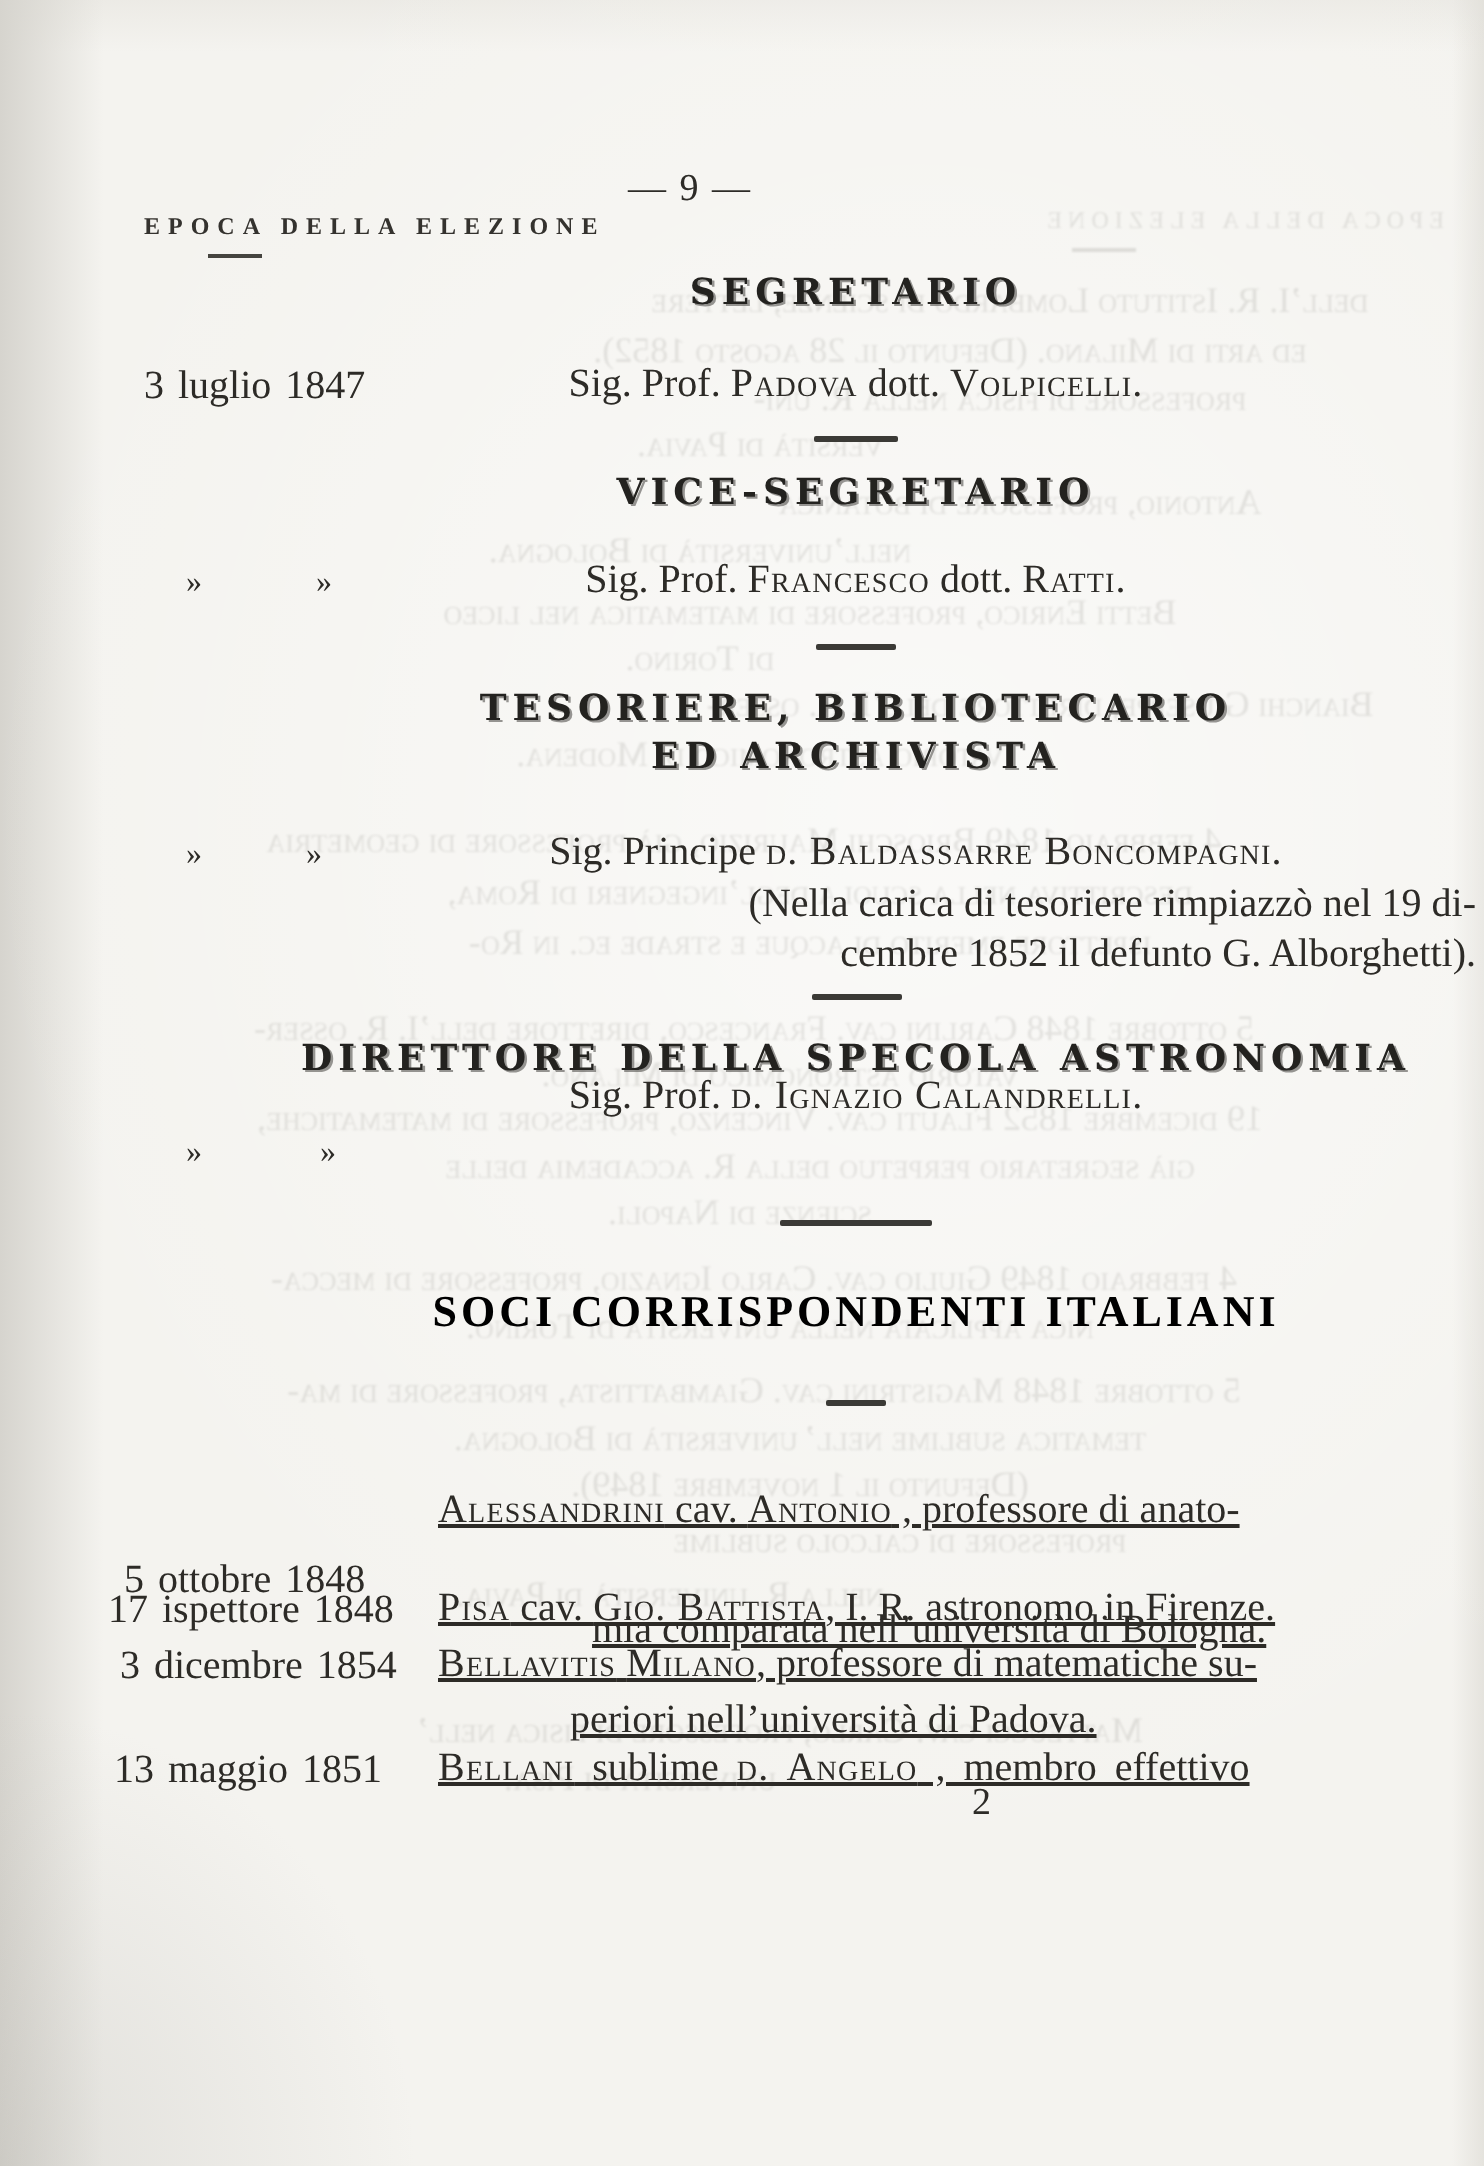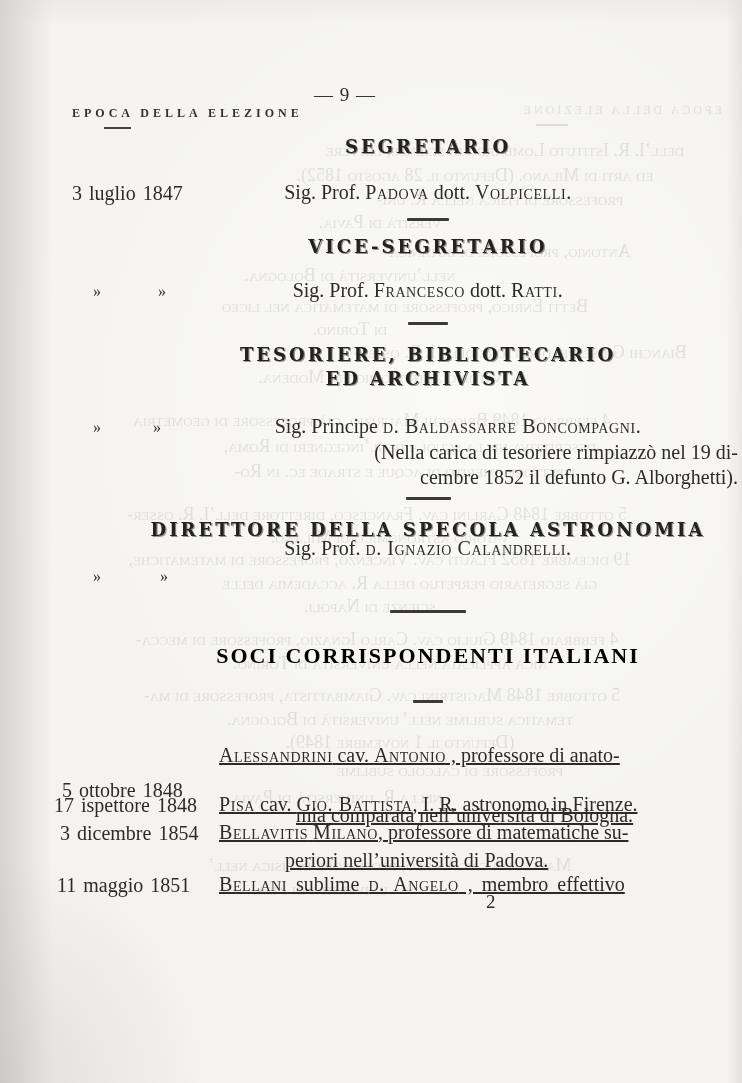--- a/index.html
+++ b/index.html
@@ -155,21 +155,21 @@
     <span>1854</span>
   </div>
   <div class="abs eline" style="top:821px;left:219px;">
     <span class="sc">Bellavitis</span><span> </span><span class="sc">Milano</span><span>, professore di matematiche su-</span>
   </div>
   <div class="abs eline" style="top:849px;left:285px;">periori nell’università di Padova.</div>
 </div>
 
 <div>
   <div class="abs datecol" style="top:874px;left:57px;">
-    <span>11</span>
+    <span>13</span>
     <span class="it">maggio</span>
     <span>1851</span>
   </div>
   <div class="abs eline" style="top:873px;left:219px;word-spacing:4px;">
     <span class="sc">Bellani</span><span> sublime </span><span class="sc">d. Angelo</span><span> , membro effettivo</span>
   </div>
 </div>
 
 <div class="abs sig2">2</div>
 

